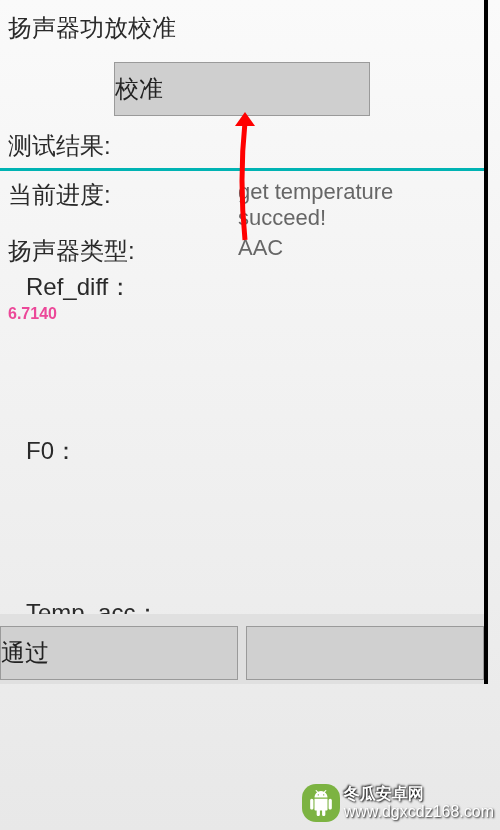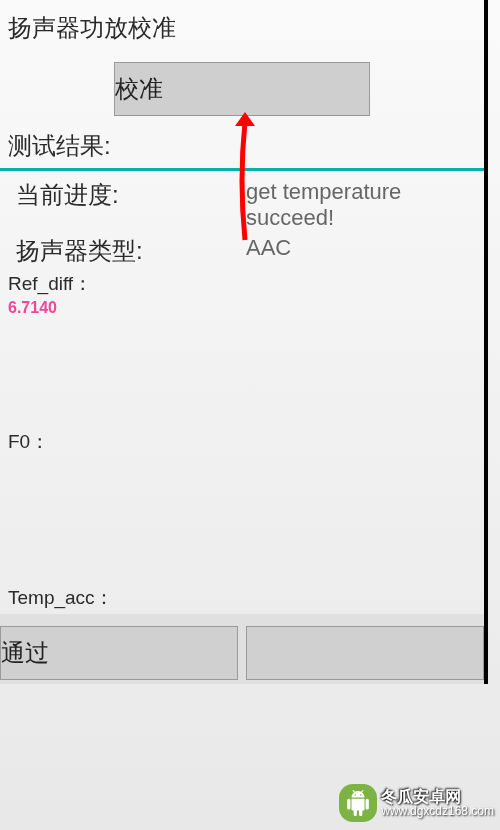--- a/index.html
+++ b/index.html
@@ -42,21 +42,21 @@
       font-size: 24px;
       color: #2a2a2a;
       padding: 0 8px 6px 8px;
     }
     .divider {
       height: 3px;
       background: #00b3b3;
       width: 100%;
     }
     .content {
-      padding: 8px 8px 0 16px;
+      padding: 8px 8px 0 8px;
     }
     .row {
       display: flex;
       margin-bottom: 4px;
     }
     .lbl {
       font-size: 24px;
       color: #2a2a2a;
       width: 230px;
     }
@@ -65,23 +65,23 @@
       color: #666;
       flex: 1;
     }
     .green {
       font-size: 16px;
       color: #ec4899;
       padding: 2px 8px;
       font-weight: bold;
     }
     .metric-label {
-      font-size: 19px;
-      color: #2a2a2a;
-      padding: 0 8px;
+      font-size: 24px;
+      color: #2a2a2a;
+      padding: 0 26px;
     }
     .spacer-lg { height: 110px; }
     .spacer-lg2 { height: 130px; }
     .footer {
       position: absolute;
       bottom: 0;
       left: 0;
       right: 0;
       display: flex;
       gap: 8px;
@@ -128,21 +128,21 @@
       flex-direction: column;
       line-height: 1.1;
     }
     .wm-main {
       font-size: 16px;
       font-weight: bold;
       color: #fff;
       text-shadow: 1px 1px 2px rgba(0,0,0,0.9), -1px -1px 2px rgba(0,0,0,0.9);
     }
     .wm-sub {
-      font-size: 12px;
+      font-size: 16px;
       color: #fff;
       text-shadow: 1px 1px 2px rgba(0,0,0,0.9);
     }
   </style>
 </head>
 <body>
 
 <div class="app">
   <div class="title">扬声器功放校准</div>
 

